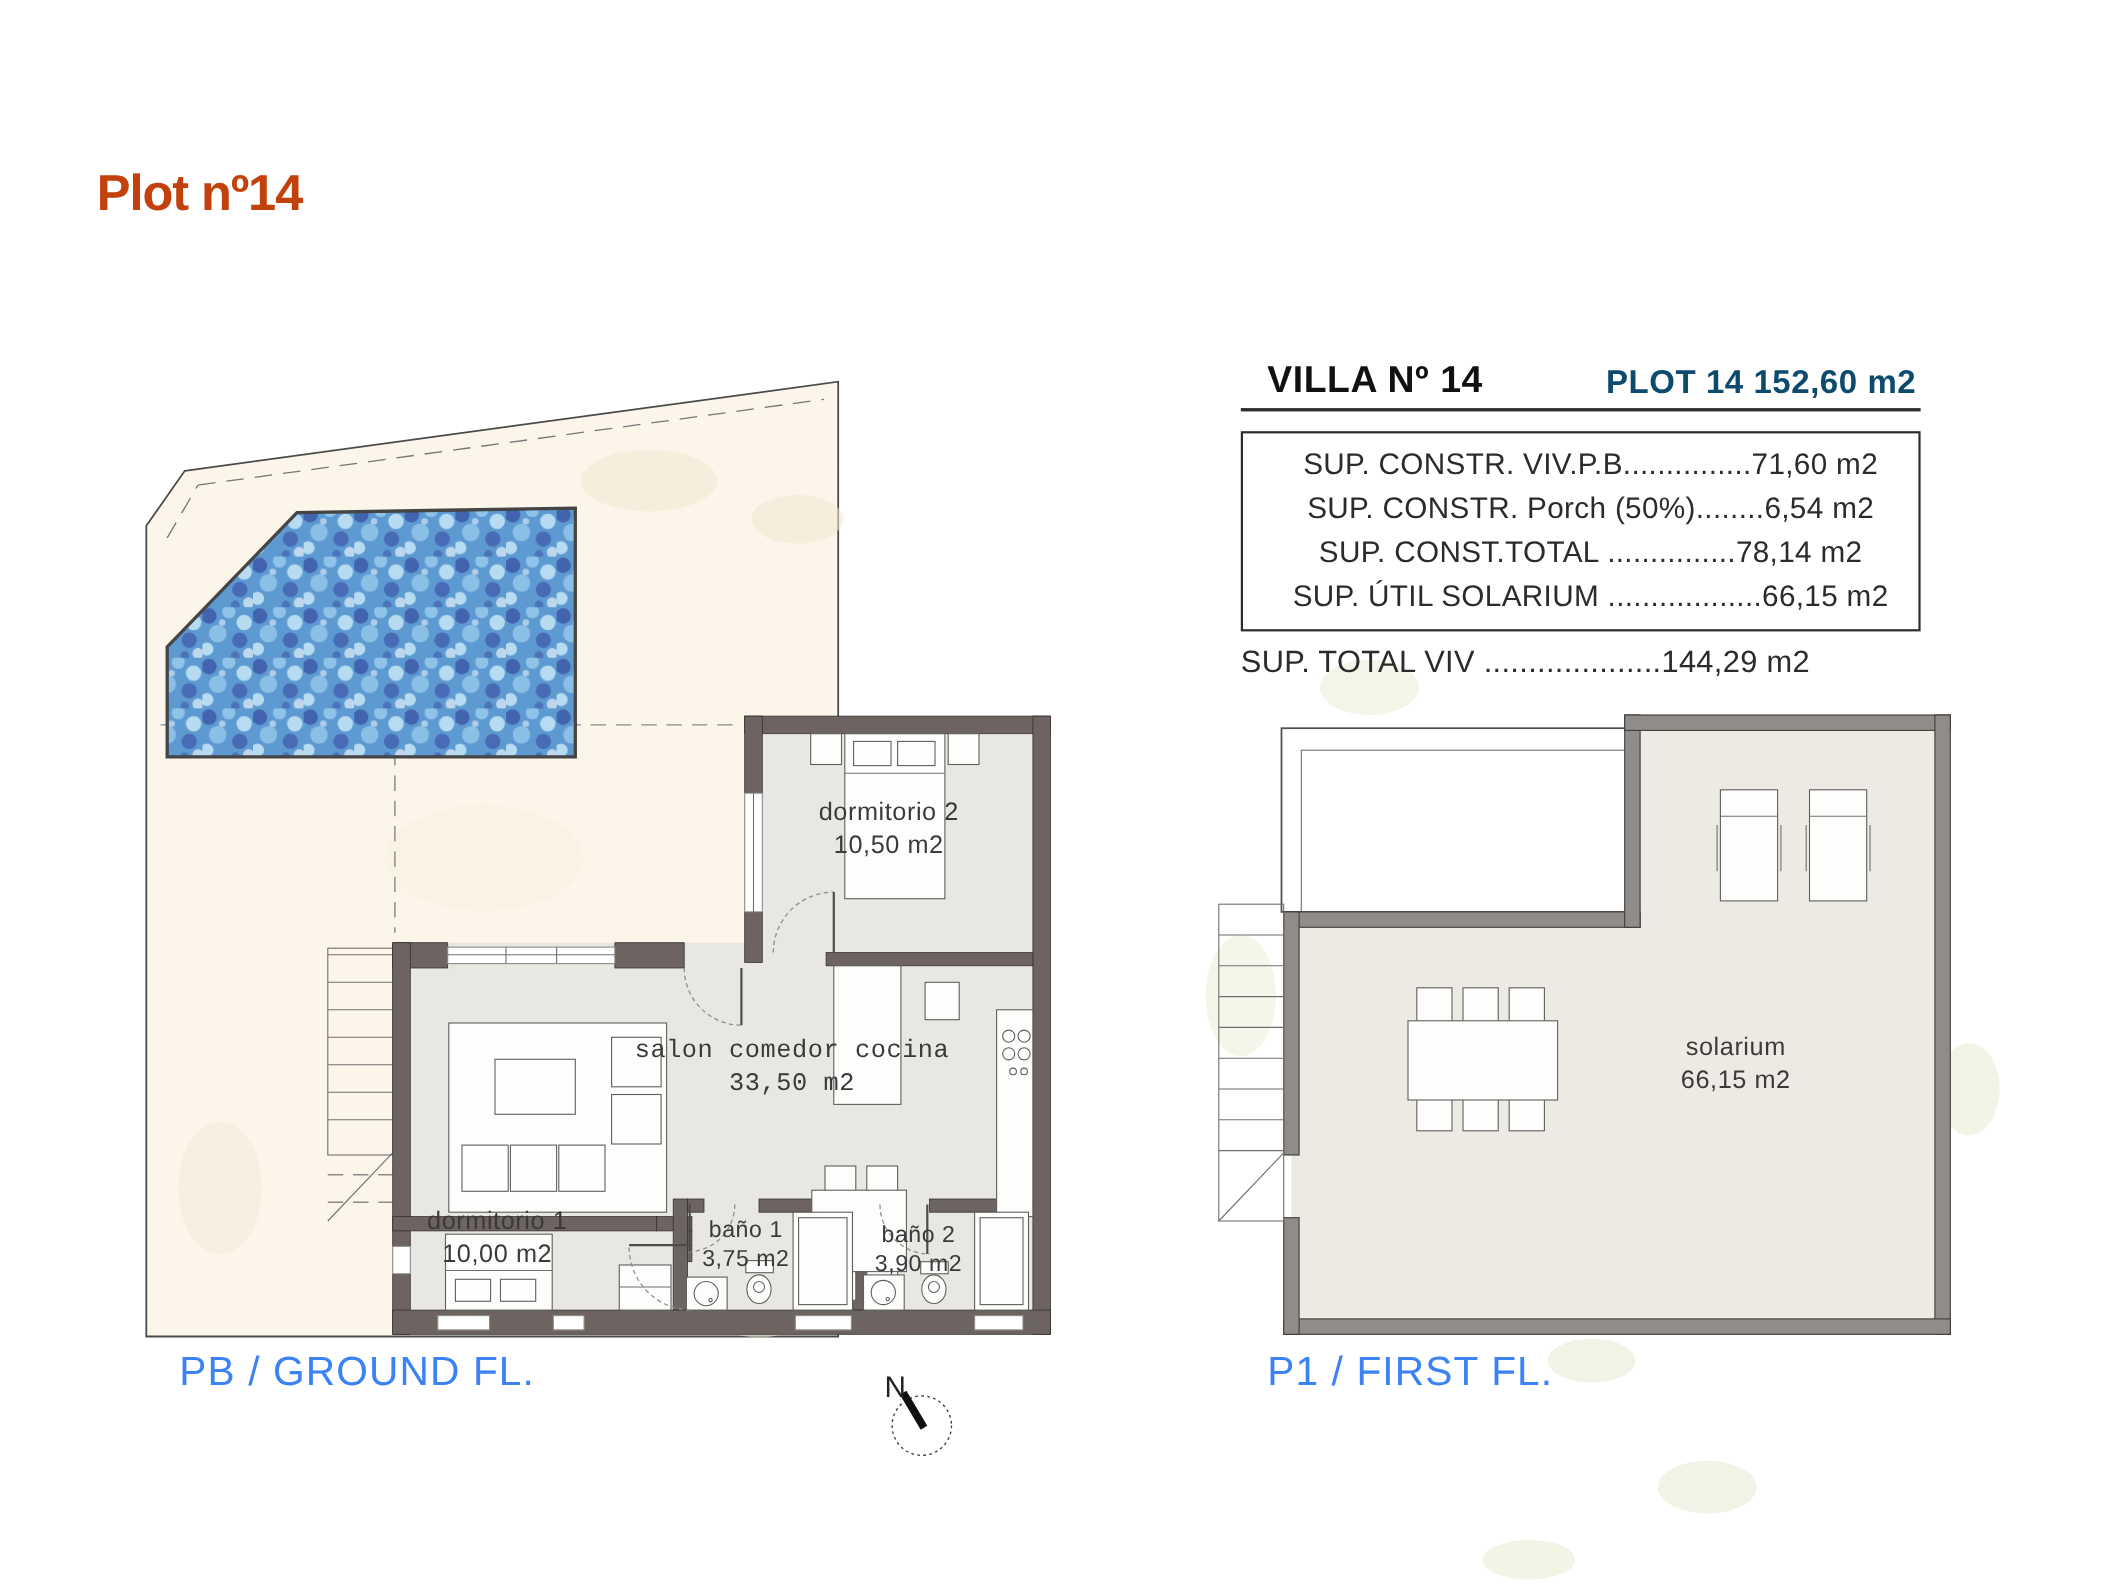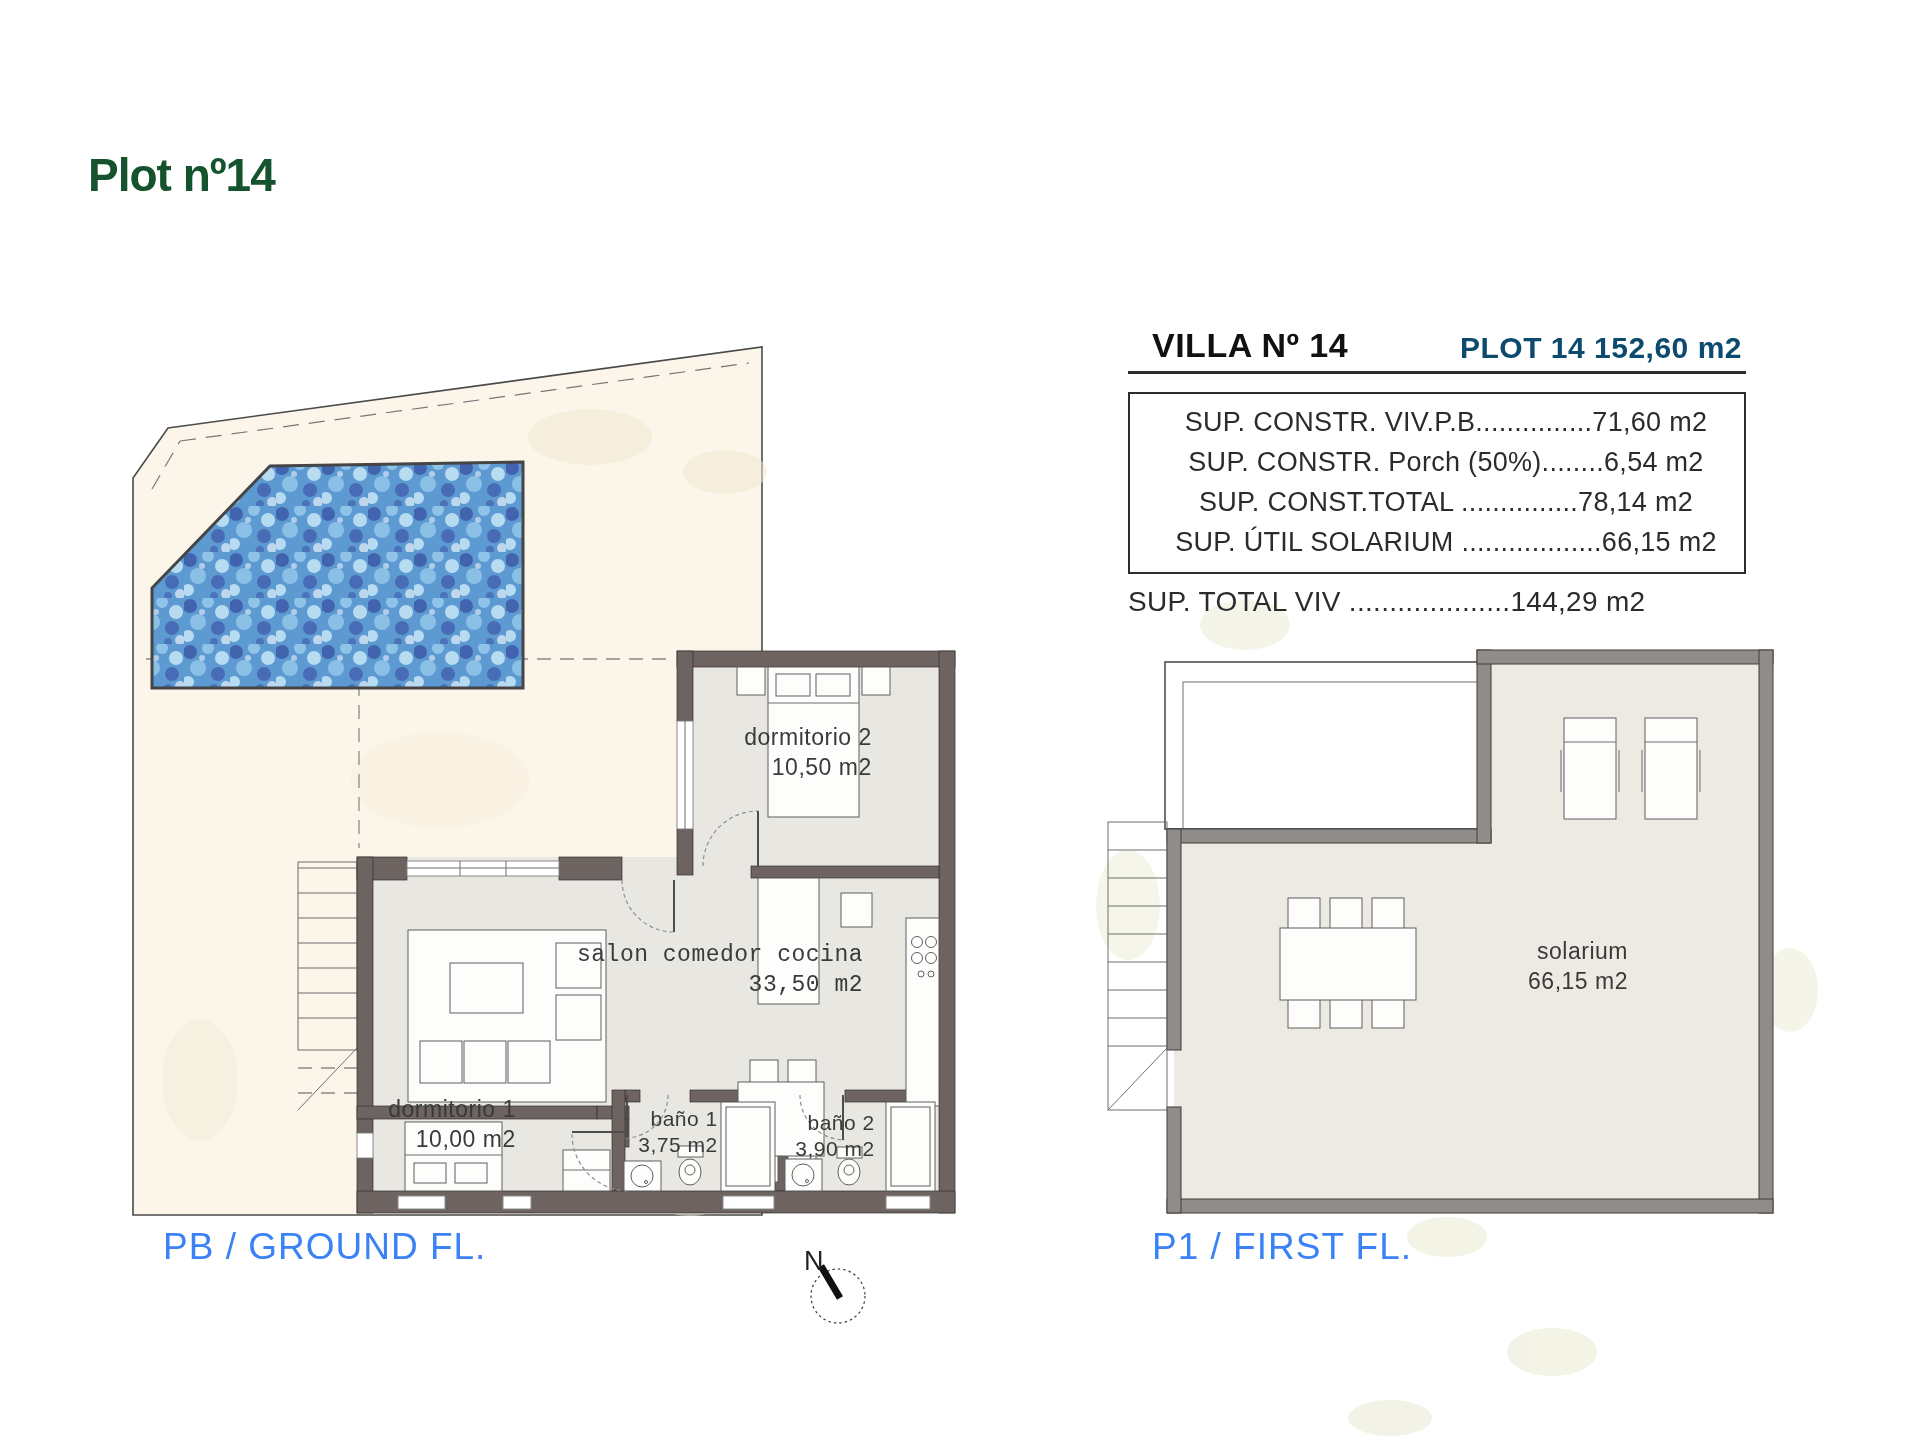--- a/index.html
+++ b/index.html
@@ -27,32 +27,32 @@
   .furn{fill:#fdfdfc;stroke:#5f5f5f;stroke-width:1;}
   .furn2{fill:none;stroke:#5f5f5f;stroke-width:1;}
   .arc{fill:none;stroke:#8f8f8f;stroke-width:1.2;stroke-dasharray:4 3;}
   .leaf{stroke:#4c4c4c;stroke-width:2;fill:none;}
   .voidrect{fill:#ffffff;stroke:#4f4f4f;stroke-width:1.6;}
   .stain{opacity:.55;}
   .needle{stroke:#101010;stroke-width:7;}
   .compass-ring{fill:none;stroke:#3c3c3c;stroke-width:1.2;stroke-dasharray:2.5 3;}
   
   .page-title{position:absolute;left:88px;top:148px;font-size:46px;font-weight:bold;
-              letter-spacing:-1px;color:#14532d;}
+              letter-spacing:-1px;color:#c2410c;}
   .info-panel{position:absolute;left:1128px;top:326px;width:618px;}
   .info-header{display:flex;justify-content:space-between;align-items:flex-end;
                border-bottom:3px solid #2c2c2c;padding:0 4px 6px 24px;}
   .villa-title{font-size:34px;font-weight:bold;letter-spacing:.5px;color:#111;}
   .plot-title{font-size:30px;font-weight:bold;letter-spacing:.5px;color:#0c4a6e;}
   .info-box{margin-top:18px;border:2px solid #2c2c2c;padding:8px 0 10px 18px;}
   .info-row{font-size:27px;line-height:40px;text-align:center;color:#2b2b2b;letter-spacing:.3px;}
   .info-total{margin-top:12px;font-size:28px;text-align:left;color:#2b2b2b;letter-spacing:.3px;}
   .room-label{position:absolute;transform:translateX(-50%);text-align:center;
               color:#3a3a3a;white-space:nowrap;z-index:5;}
-  .room-label .nm,.room-label .ar{display:block;font-size:23px;line-height:30px;letter-spacing:.5px;text-align:right;}
+  .room-label .nm,.room-label .ar{display:block;font-size:23px;line-height:30px;letter-spacing:.5px;}
   .room-label.small .nm,.room-label.small .ar{font-size:21px;line-height:26px;}
   .floor-caption{position:absolute;font-size:37px;color:#3b82f6;letter-spacing:1px;}
   .compass-n{position:absolute;left:804px;top:1246px;font-size:27px;color:#222;}
 </style>
 </head>
 <body>
 
 <div class="page">
 
   <svg class="plan" width="1920" height="1440" viewBox="0 0 1920 1440">

